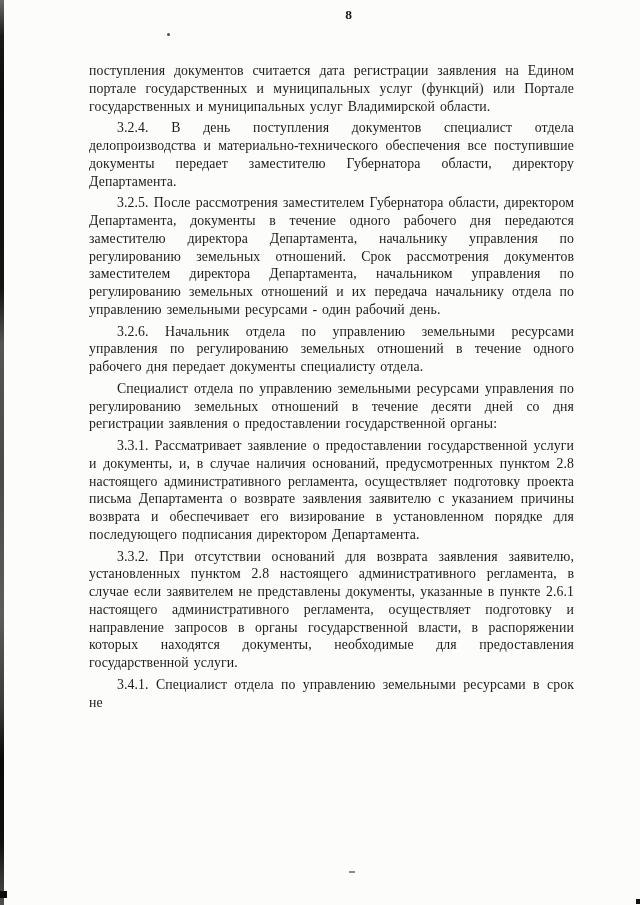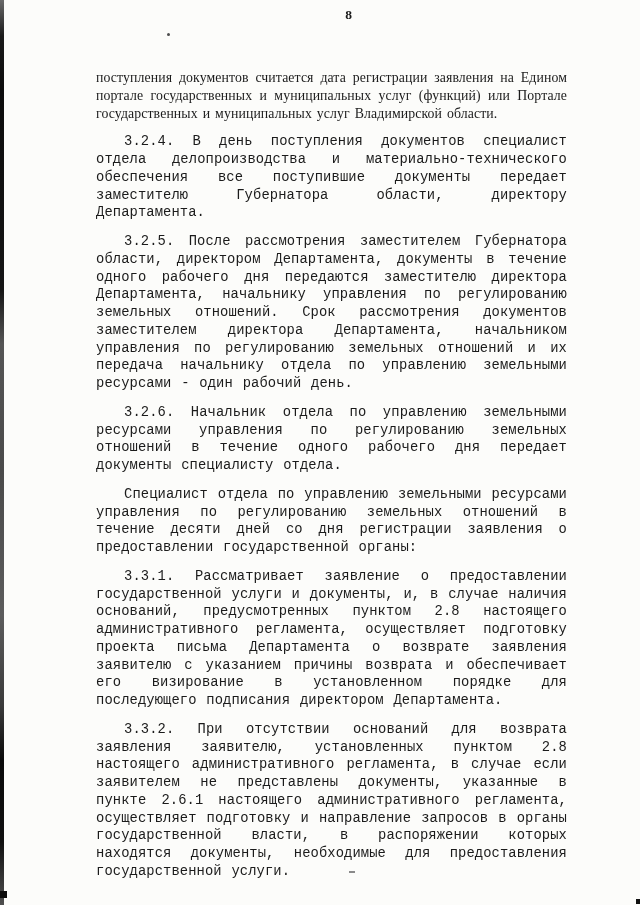--- a/index.html
+++ b/index.html
@@ -35,26 +35,25 @@
     left: 85px;
     width: 493px;
     font-size: 13.8px;
     line-height: 17.75px;
     text-align: justify;
     color: var(--text-color, #1b1b1b);
     word-spacing: 1.4px;
     letter-spacing: 0.1px;
   }
   .content p.para {
-    margin: 11px;
+    margin: 4px;
     padding: 0;
   }
   .content p.para.indent {
     text-indent: 28px;
-    font-family: Liberation Mono, monospace;
   }
   
   .edge-left {
     position: absolute;
     left: 0;
     top: 0;
     width: 4px;
     height: 905px;
     background: linear-gradient(to bottom,
       #6a6a6a 0%,
@@ -110,20 +109,21 @@
   <div class="page-number">8</div>
 
   <div class="content" id="paragraphs">
       <p class="para">поступления документов считается дата регистрации заявления на Едином портале государственных и муниципальных услуг (функций) или Портале государственных и муниципальных услуг Владимирской области.</p>
       <p class="para indent">3.2.4. В день поступления документов специалист отдела делопроизводства и материально-технического обеспечения все поступившие документы передает заместителю Губернатора области, директору Департамента.</p>
       <p class="para indent">3.2.5. После рассмотрения заместителем Губернатора области, директором Департамента, документы в течение одного рабочего дня передаются заместителю директора Департамента, начальнику управления по регулированию земельных отношений. Срок рассмотрения документов заместителем директора Департамента, начальником управления по регулированию земельных отношений и их передача начальнику отдела по управлению земельными ресурсами - один рабочий день.</p>
       <p class="para indent">3.2.6. Начальник отдела по управлению земельными ресурсами управления по регулированию земельных отношений в течение одного рабочего дня передает документы специалисту отдела.</p>
       <p class="para indent">Специалист отдела по управлению земельными ресурсами управления по регулированию земельных отношений в течение десяти дней со дня регистрации заявления о предоставлении государственной органы:</p>
       <p class="para indent">3.3.1. Рассматривает заявление о предоставлении государственной услуги и документы, и, в случае наличия оснований, предусмотренных пунктом 2.8 настоящего административного регламента, осуществляет подготовку проекта письма Департамента о возврате заявления заявителю с указанием причины возврата и обеспечивает его визирование в установленном порядке для последующего подписания директором Департамента.</p>
       <p class="para indent">3.3.2. При отсутствии оснований для возврата заявления заявителю, установленных пунктом 2.8 настоящего административного регламента, в случае если заявителем не представлены документы, указанные в пункте 2.6.1 настоящего административного регламента, осуществляет подготовку и направление запросов в органы государственной власти, в распоряжении которых находятся документы, необходимые для предоставления государственной услуги.</p>
+      <p class="para indent">3.4.1. Специалист отдела по управлению земельными ресурсами в срок не</p>
     </div>
 
   <div class="edge-left"></div>
   <div class="notch-bottom-left"></div>
   <div class="speck-top"></div>
   <div class="speck-dash"></div>
   <div class="speck-br"></div>
 </div>
 
 </body></html>

